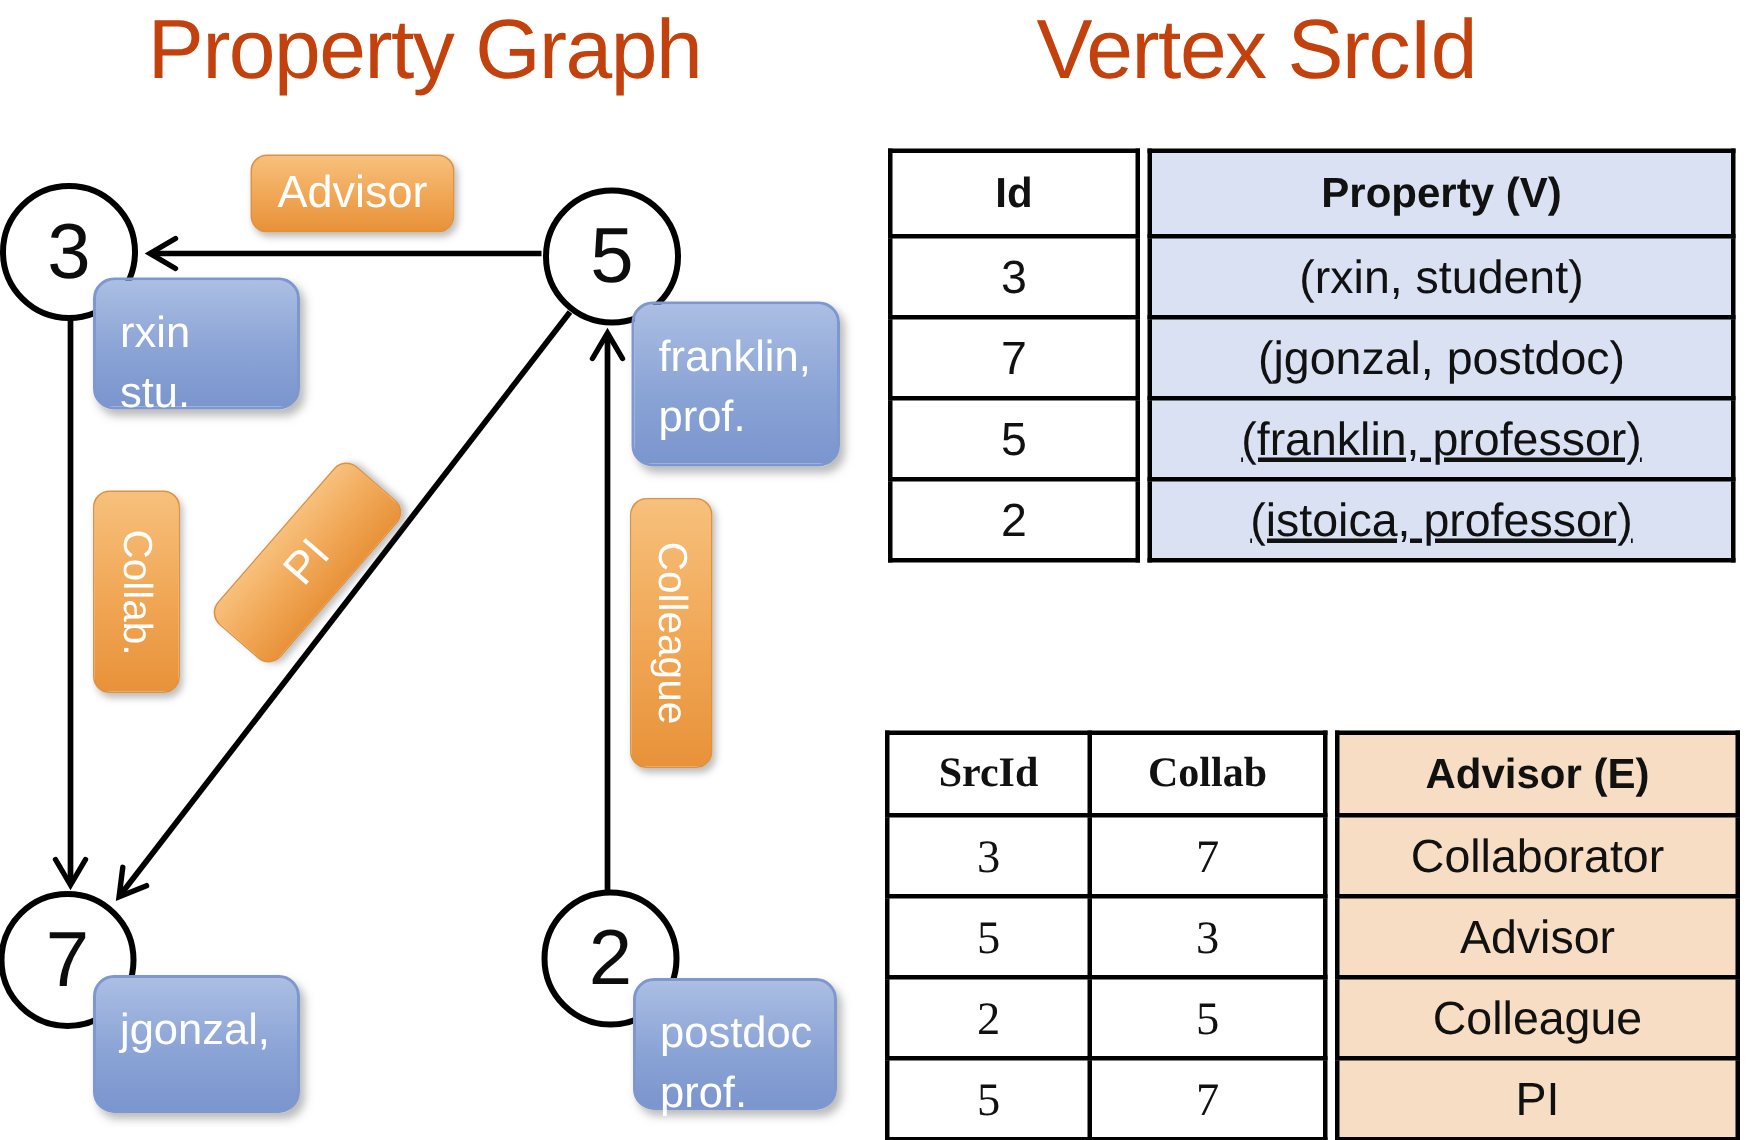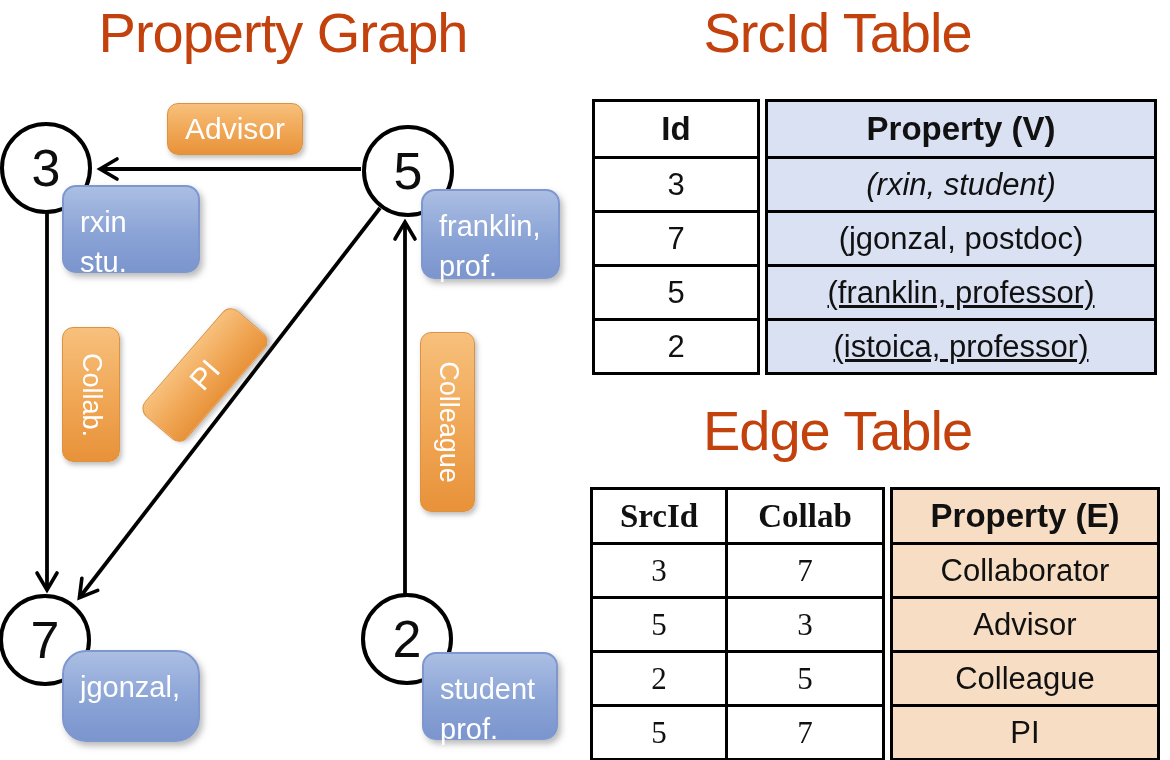--- a/index.html
+++ b/index.html
@@ -28,33 +28,32 @@
   .vlabel{position:absolute;z-index:3;color:#fff;border-radius:14px;box-sizing:border-box;
           background:linear-gradient(180deg,#abbee3 0%,#8ba4d6 55%,#7b95ce 100%);
           border:2px solid #7e97cf;box-shadow:3px 4px 6px rgba(120,120,120,.5);
           padding:15px 0 0 16px;font-size:29px;line-height:40px;}
 
   
   .tbl-wrap{position:absolute;display:flex;z-index:2;}
   table{border-collapse:collapse;table-layout:fixed;}
   table,td,th{border:3px solid #000;}
   td,th{padding:0;text-align:center;vertical-align:middle;box-sizing:border-box;}
-  th{font-size:33px;font-weight:700;}
+  th{font-size:28px;font-weight:700;}
   td{font-size:31px;font-weight:300;}
   .v-fill td,.v-fill th{background:#d9e1f2;}
   .e-fill td,.e-fill th{background:#f6ddc3;}
 </style>
 </head>
 <body>
 
 <div class="canvas">
 
   <div class="big-title" style="left:0;top:16;width:566px;">Property Graph</div>
-  <div class="big-title" style="left:585px;top:16;width:505px;">SrcId Table</div>
-  <div class="big-title" style="left:585px;top:398px;width:505px;">Edge Table</div>
+  <div class="big-title" style="left:585px;top:16;width:505px;">Vertex SrcId</div>
 
   <svg class="edges-svg" width="585" height="760">
     <defs>
       <marker id="arrow" viewBox="-22 -14 26 28" markerWidth="26" markerHeight="28" refX="-1" refY="0" orient="auto" markerUnits="userSpaceOnUse">
         <path d="M-17,-10 L0,0 L-17,10" fill="none" stroke="#000" stroke-width="3.6" stroke-linecap="round"></path>
       </marker>
     </defs>
     <line x1="361" y1="169" x2="101" y2="169" stroke="#000" stroke-width="3.8" marker-end="url(#arrow)"></line>
     <line x1="47" y1="213" x2="47" y2="589" stroke="#000" stroke-width="3.8" marker-end="url(#arrow)"></line>
     <line x1="380" y1="208" x2="80" y2="597" stroke="#000" stroke-width="3.8" marker-end="url(#arrow)"></line>
@@ -84,29 +83,29 @@
     <span class="h">PI</span>
   </div>
   <div class="elabel" style="left:420px;top:332px;width:55px;height:180px;">
     <span class="v">Colleague</span>
   </div>
 
   <div class="vlabel" style="left:62px;top:185px;width:138px;height:88px;">
     <div>rxin</div>
     <div>stu.</div>
   </div>
-  <div class="vlabel" style="left:421px;top:189px;width:139px;height:90px;">
+  <div class="vlabel" style="left:421px;top:201px;width:139px;height:110px;">
     <div>franklin,</div>
     <div>prof.</div>
   </div>
-  <div class="vlabel" style="left:62px;top:650px;width:138px;height:92px;border-radius:24px;">
+  <div class="vlabel" style="left:62px;top:650px;width:138px;height:92px;">
     <div>jgonzal,</div>
   </div>
   <div class="vlabel" style="left:422px;top:652px;width:136px;height:88px;">
-    <div>student</div>
+    <div>postdoc</div>
     <div>prof.</div>
   </div>
 
   <div class="tbl-wrap" style="left:592px;top:99px;gap:5px;">
     <table style="width:168px;">
       <tbody>
           <tr style="height:57px;">
             <th>Id</th>
           </tr>
       <tr style="height:54px;">
@@ -121,21 +120,21 @@
       <tr style="height:54px;">
             <td>2</td>
           </tr>
     </tbody>
       </table>
     <table class="v-fill" style="width:392px;">
       <tbody>
           <tr style="height:57px;">
             <th>Property (V)</th>
           </tr>
-      <tr style="height:54px;font-style:italic;">
+      <tr style="height:54px;">
             <td>(rxin, student)</td>
           </tr>
       <tr style="height:54px;">
             <td>(jgonzal, postdoc)</td>
           </tr>
       <tr style="height:54px;text-decoration:underline;">
             <td>(franklin, professor)</td>
           </tr>
       <tr style="height:54px;text-decoration:underline;">
             <td>(istoica, professor)</td>
@@ -165,21 +164,21 @@
       </tr>
       <tr style="height:54px;">
         <td>5</td>
         <td>7</td>
       </tr>
     </tbody>
       </table>
     <table class="e-fill" style="width:270px;">
       <tbody>
           <tr style="height:55px;">
-            <th>Property (E)</th>
+            <th>Advisor (E)</th>
           </tr>
       <tr style="height:54px;">
             <td>Collaborator</td>
           </tr>
       <tr style="height:54px;">
             <td>Advisor</td>
           </tr>
       <tr style="height:54px;">
             <td>Colleague</td>
           </tr>

